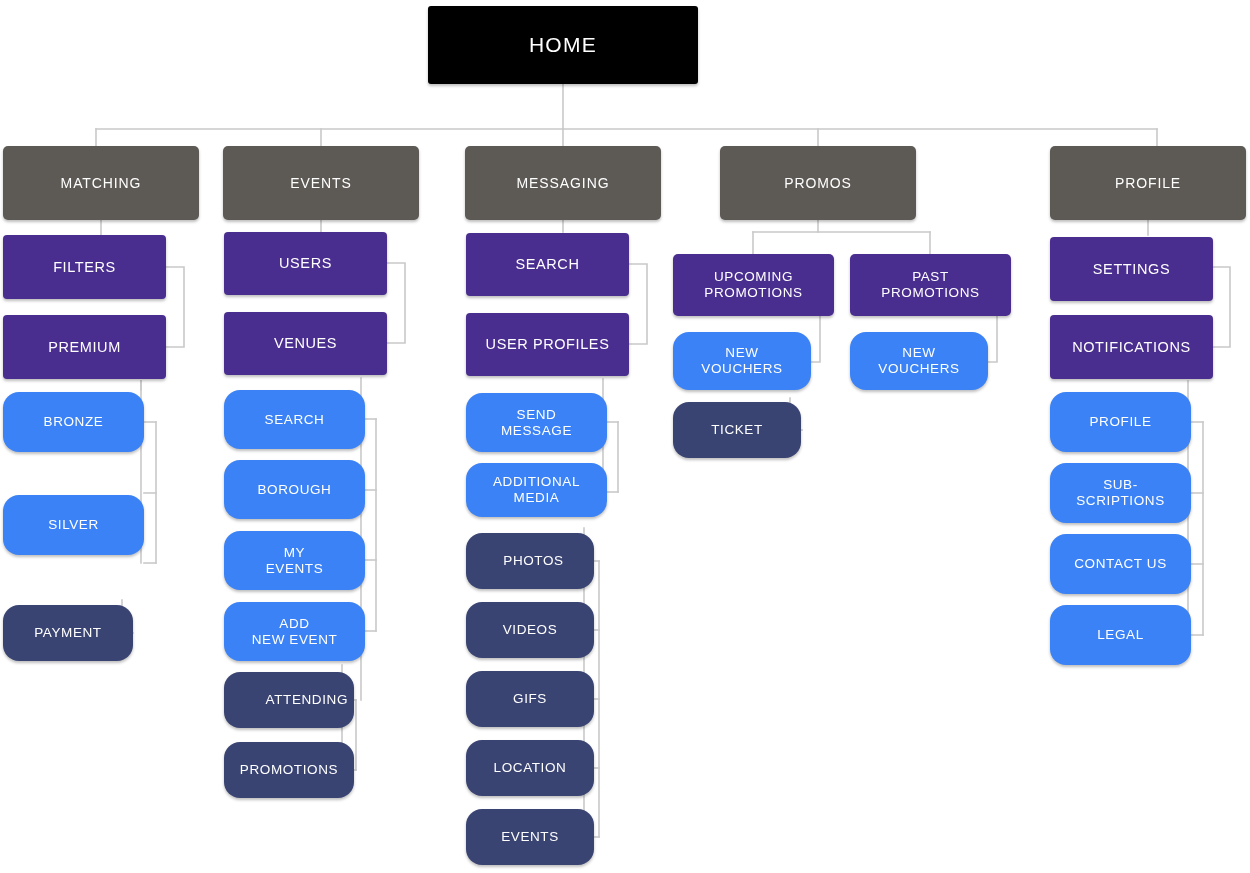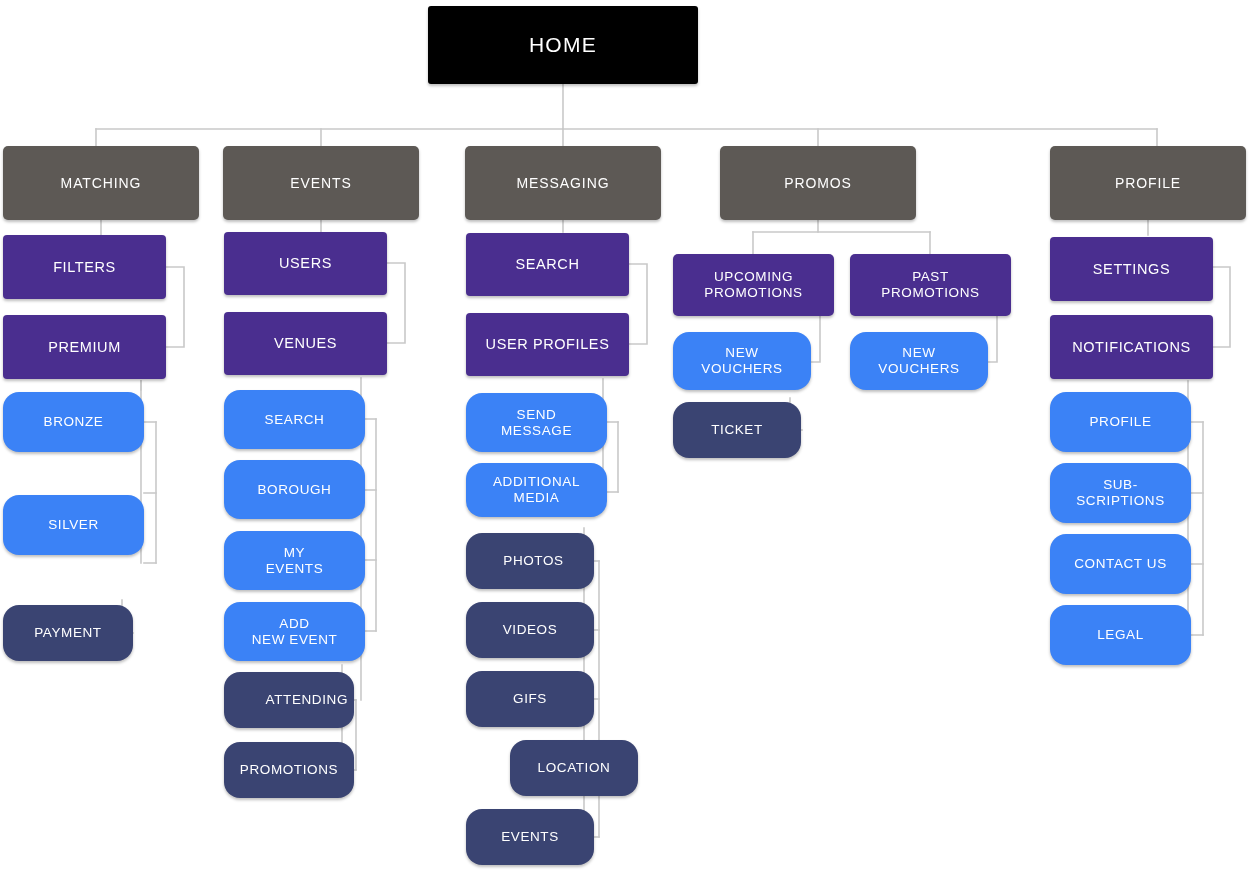--- a/index.html
+++ b/index.html
@@ -202,21 +202,21 @@
   </div>
   <div class="node lvl-navy" style="left:466px; top:533px; width:128px; height:56px;padding-left:13px;">
     <span>PHOTOS</span>
   </div>
   <div class="node lvl-navy" style="left:466px; top:602px; width:128px; height:56px;">
     <span>VIDEOS</span>
   </div>
   <div class="node lvl-navy" style="left:466px; top:671px; width:128px; height:56px;">
     <span>GIFS</span>
   </div>
-  <div class="node lvl-navy" style="left:466px; top:740px; width:128px; height:56px;margin-left:44px;">
+  <div class="node lvl-navy" style="left:466px; top:740px; width:128px; height:56px;">
     <span>LOCATION</span>
   </div>
   <div class="node lvl-navy" style="left:466px; top:809px; width:128px; height:56px;">
     <span>EVENTS</span>
   </div>
 
   <div class="node section" style="left:720px; top:146px; width:196px; height:74px;">
     <span>PROMOS</span>
   </div>
   <div class="node promo-main" style="left:673px; top:254px; width:161px; height:62px;">

